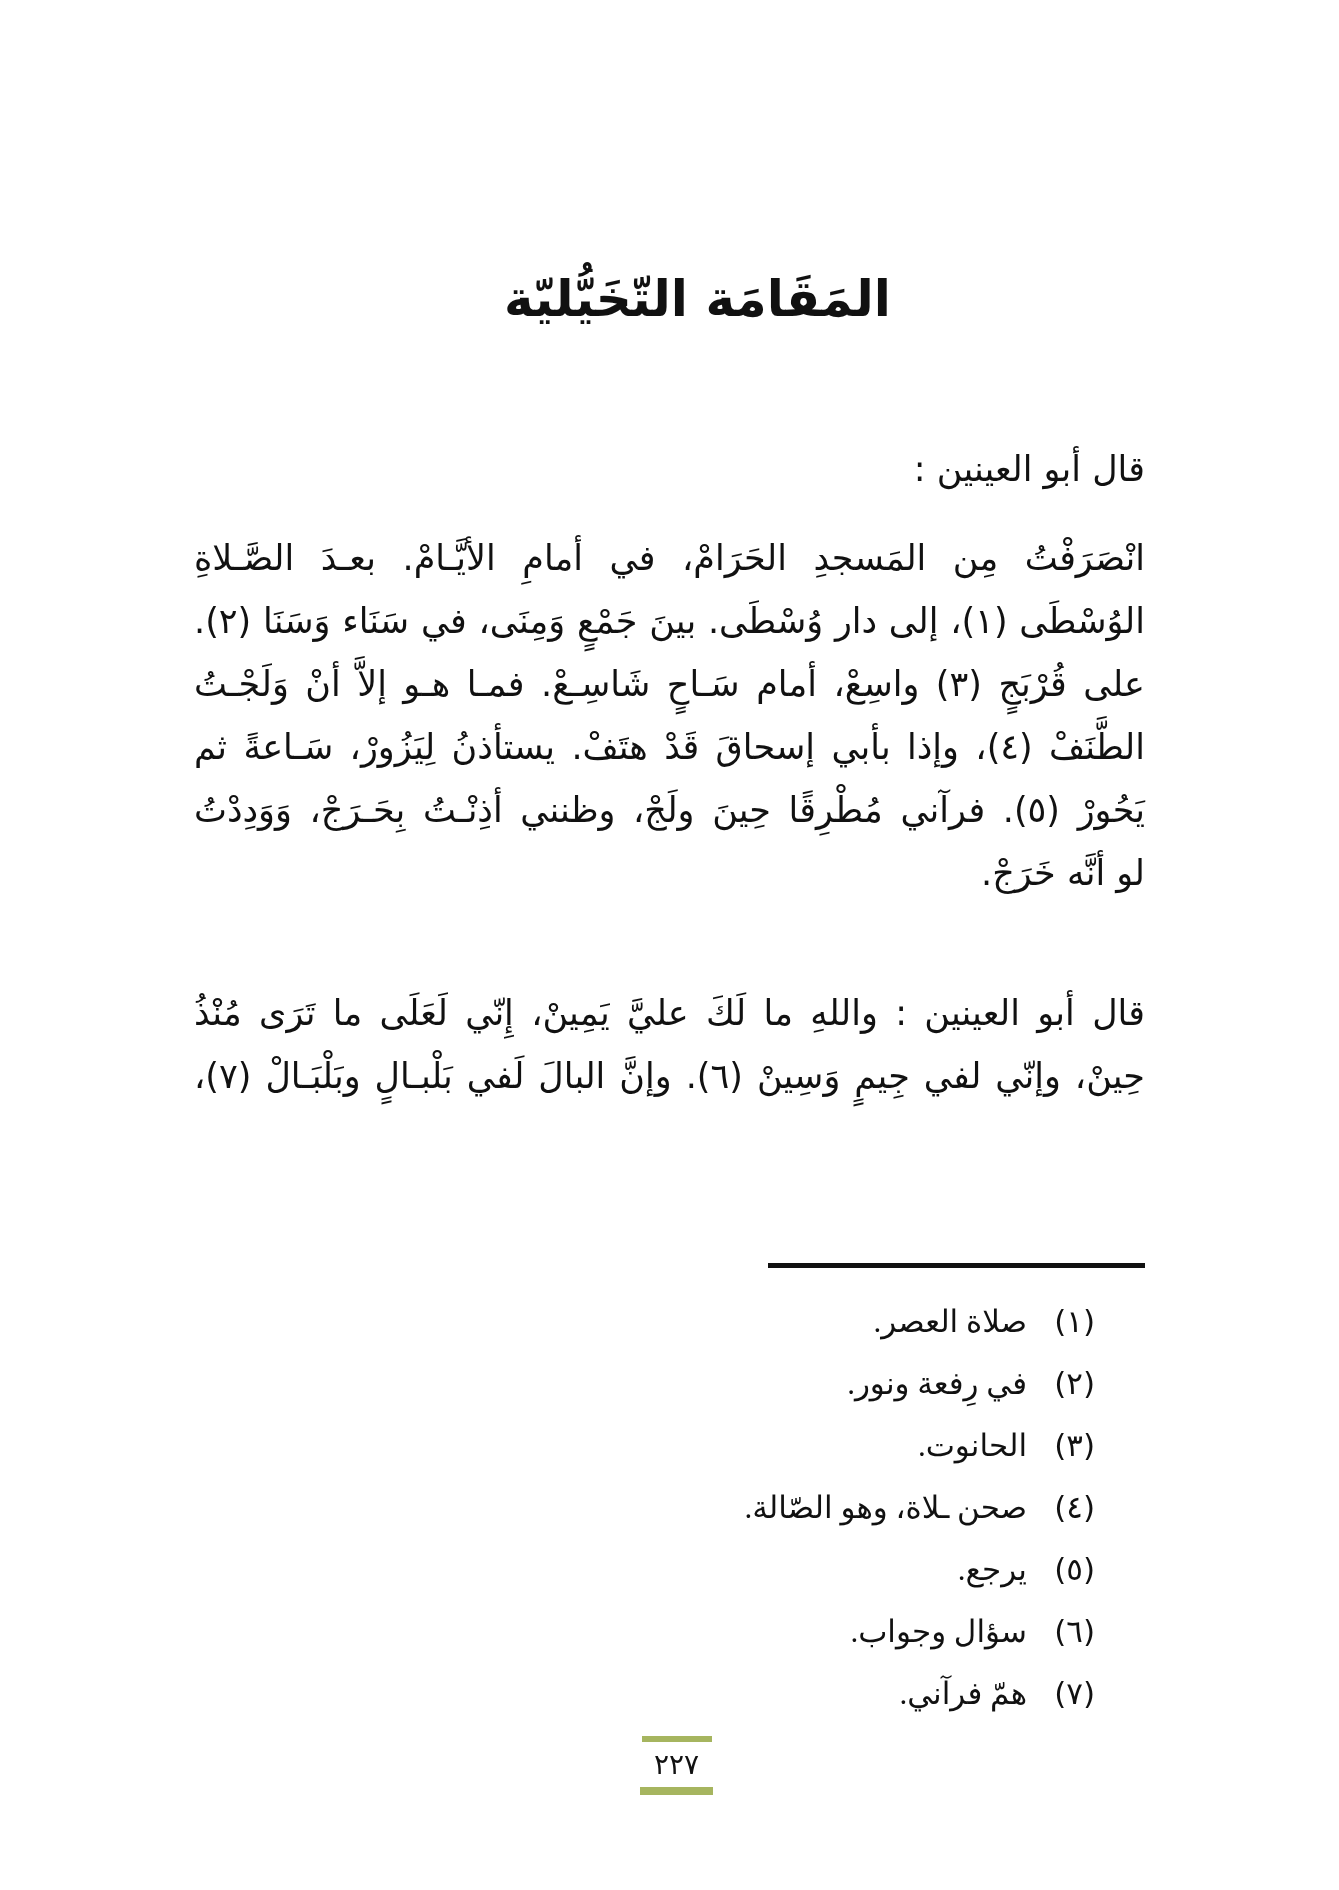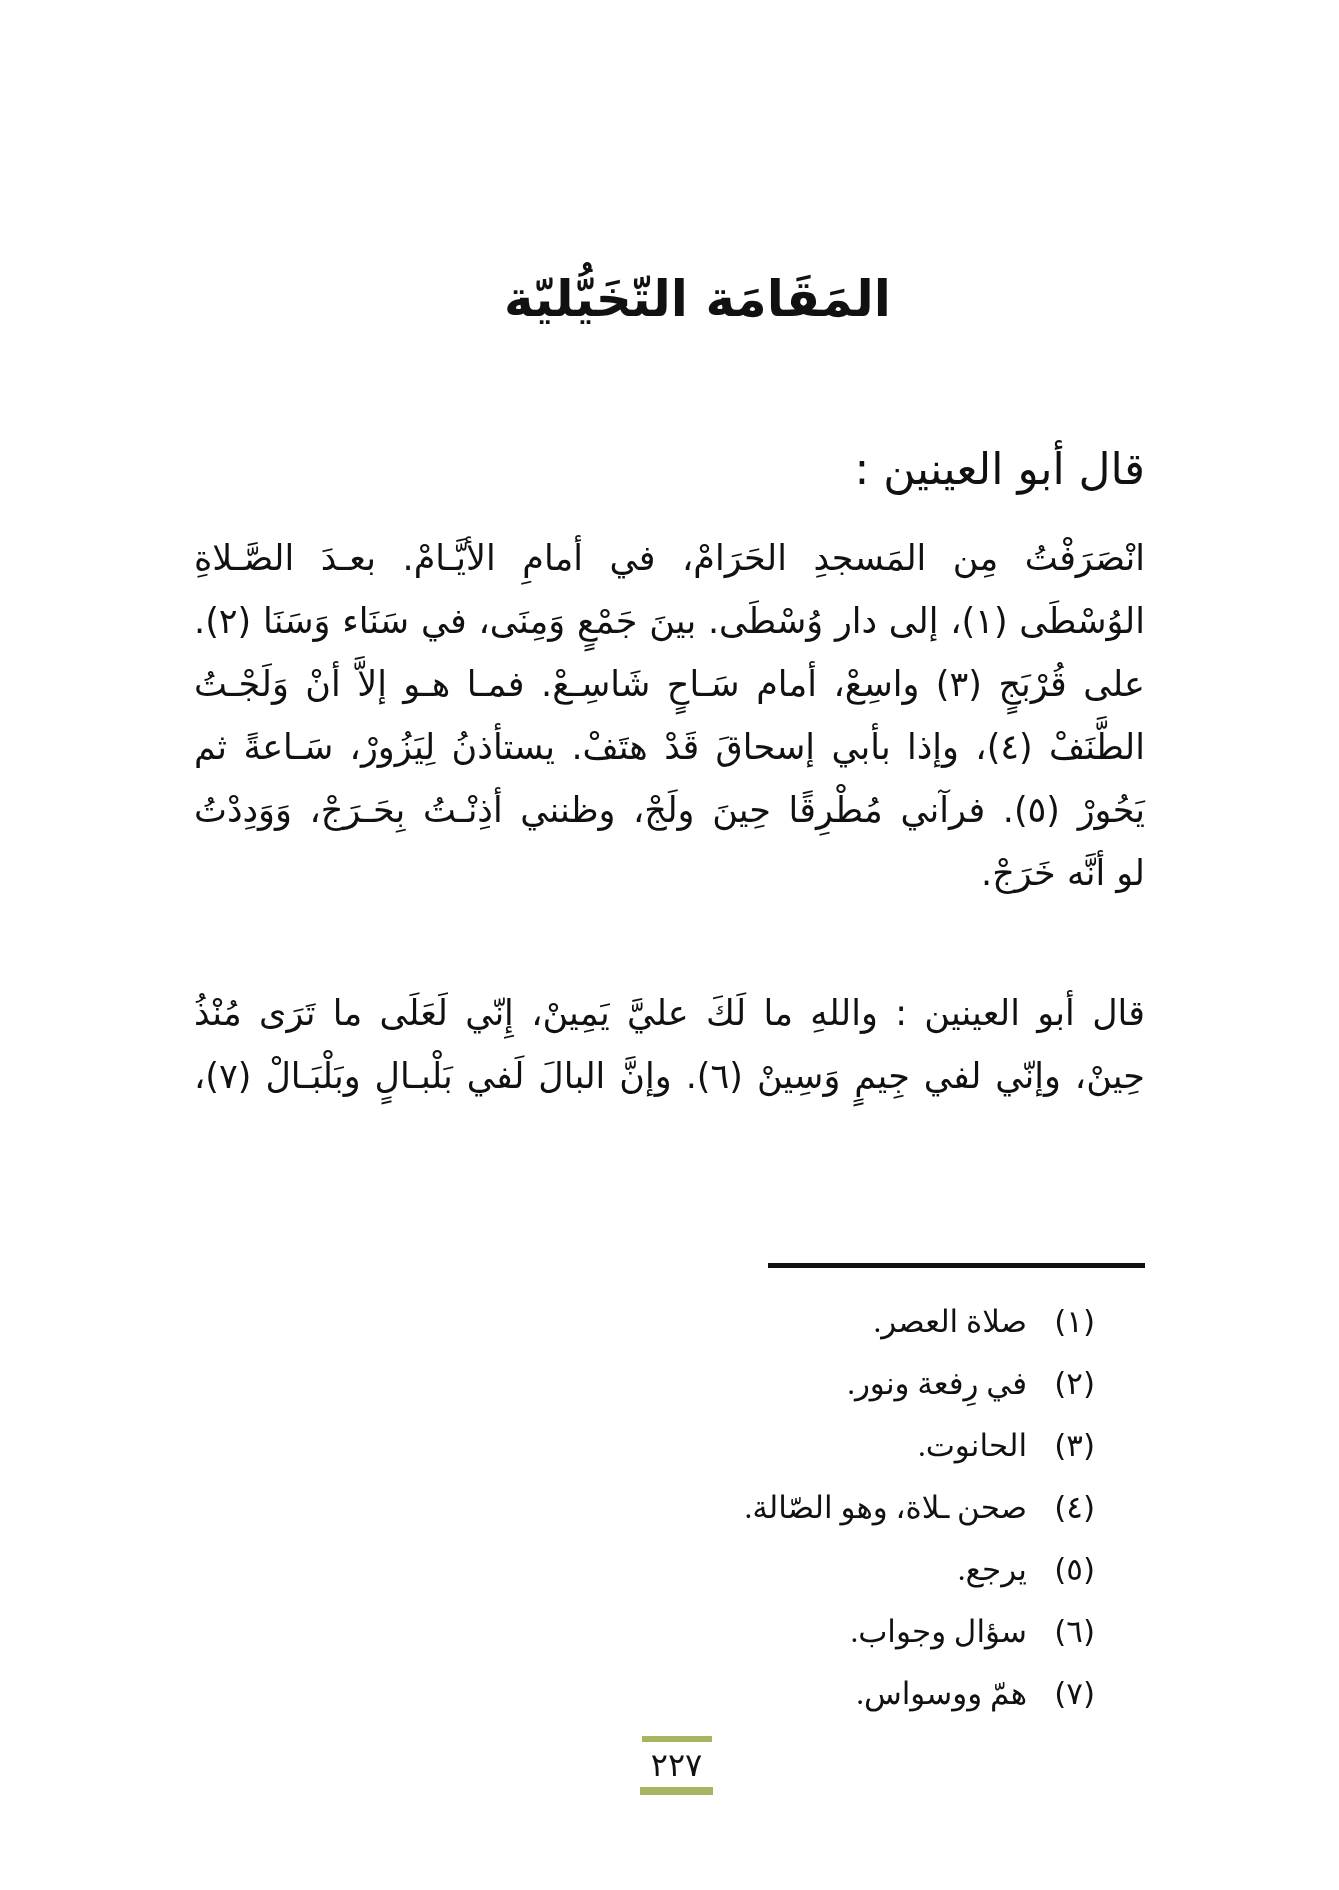--- a/index.html
+++ b/index.html
@@ -8,21 +8,21 @@
     font-family:"DejaVu Sans", sans-serif;color:#111111;overflow:hidden;
   }
   .page-title{
     position:absolute;top:270px;left:0;right:0;
     text-align:center;font-size:50px;font-weight:bold;
     transform:translateX(28px);
     letter-spacing:1px;
   }
   .speaker{
     position:absolute;top:441px;right:194px;left:194px;
-    direction:rtl;text-align:right;font-size:44px;line-height:56px;
+    direction:rtl;text-align:right;font-size:35px;line-height:56px;
   }
   .para{
     position:absolute;right:194px;left:194px;
     direction:rtl;font-size:35px;line-height:63px;
   }
   .para-1{top:527px;}
   .para-2{top:982px;}
   .tline{width:100%;}
   .tline.just{text-align:justify;text-align-last:justify;}
   .tline.end{text-align:right;}
@@ -37,21 +37,21 @@
   .fn-row{display:flex;direction:rtl;align-items:center;height:62px;gap:20px;}
   .fn-num{min-width:48px;text-align:right;}
   .fn-text{text-align:right;font-family:Liberation Serif, serif;}
   .pagefoot{
     position:absolute;top:1736px;left:0;width:1339px;
     display:flex;flex-direction:column;align-items:center;
     transform:translateX(7px);
   }
   .orn-bar{width:70px;height:6px;}
   .orn-bar.lower{width:73px;height:8px;}
-  .page-num{font-size:32px;line-height:34px;margin:6px 0 5px 0;color:#111;}
+  .page-num{font-size:28px;line-height:34px;margin:6px 0 5px 0;color:#111;}
 </style>
 </head>
 <body>
 
 <div class="page-title" style="color: rgb(17, 17, 17);">المَقَامَة التّخَيُّليّة</div>
 
 <div class="speaker">قال أبو العينين :</div>
 
 <div class="para para-1">
   <div class="tline just">انْصَرَفْتُ مِن المَسجدِ الحَرَامْ، في أمامِ الأيَّـامْ. بعـدَ الصَّـلاةِ</div>
@@ -89,21 +89,21 @@
   <div class="fn-row">
     <span class="fn-num">(٥)</span>
     <span class="fn-text">يرجع.</span>
   </div>
   <div class="fn-row">
     <span class="fn-num">(٦)</span>
     <span class="fn-text">سؤال وجواب.</span>
   </div>
   <div class="fn-row">
     <span class="fn-num">(٧)</span>
-    <span class="fn-text">همّ ووسواس.</span>
+    <span class="fn-text">همّ فرآني.</span>
   </div>
 </div>
 
 <div class="pagefoot">
   <div class="orn-bar upper" style="background-color: rgb(166, 181, 95);"></div>
   <div class="page-num">٢٢٧</div>
   <div class="orn-bar lower" style="background-color: rgb(166, 181, 95);"></div>
 </div>
 
 </body></html>

